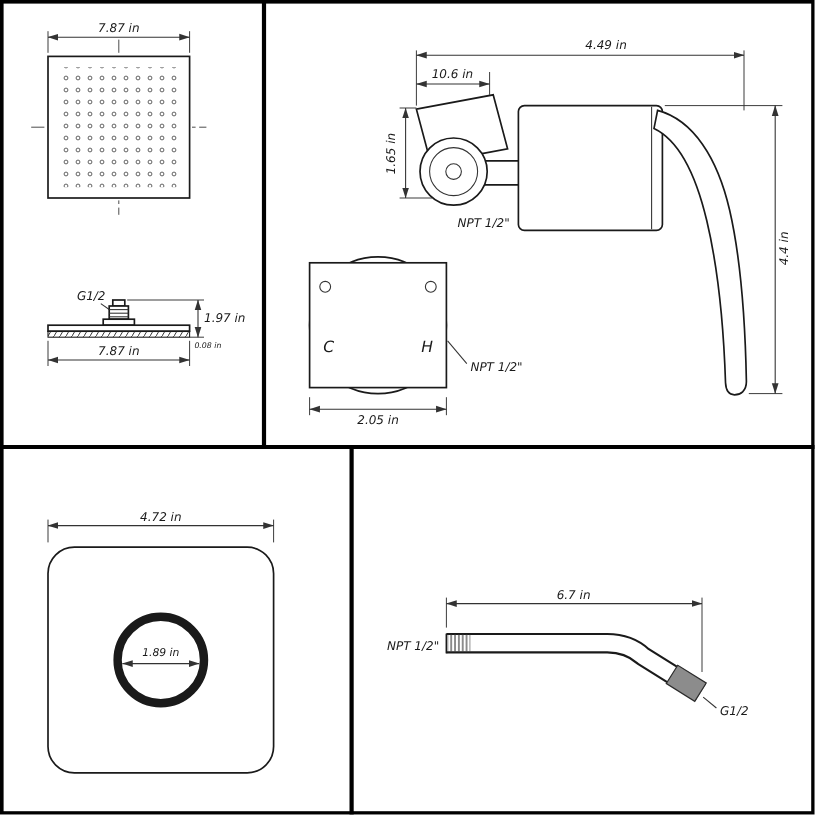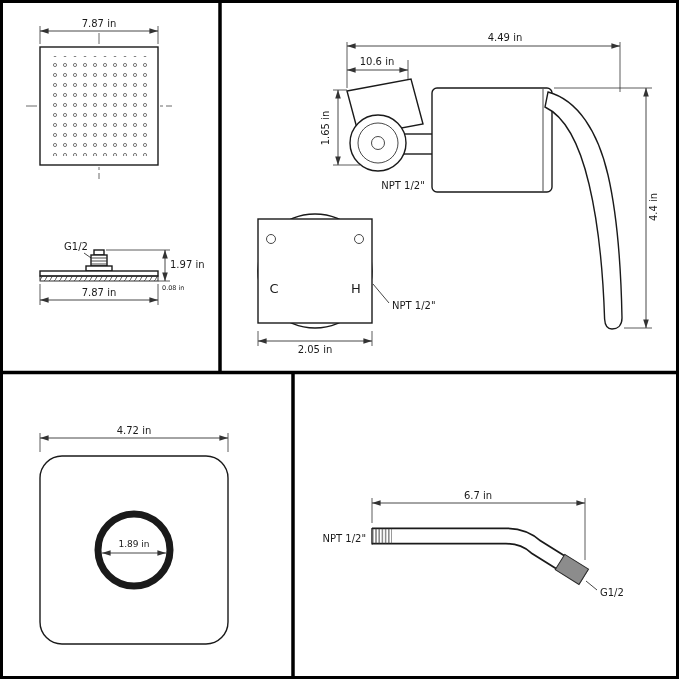--- a/index.html
+++ b/index.html
@@ -1,16 +1,16 @@
 <!DOCTYPE html>
 <html><head>
 <meta charset="utf-8">
 <style>
   html,body{margin:0;padding:0;background:#fff;}
-  .page{width:679px;height:679px;position:relative;background:#e5e5e5;}
+  .page{width:679px;height:679px;position:relative;background:#e5e5e5;font-style:italic;}
   svg{display:block;}
   .ln{fill:none;stroke:#1a1a1a;stroke-width:1.4;}
   .lnw{fill:#fff;stroke:#1a1a1a;stroke-width:1.4;}
   .thin{fill:none;stroke:#333;stroke-width:0.9;}
   .dim{stroke:#333;stroke-width:0.9;fill:none;}
   .ext{stroke:#333;stroke-width:0.8;fill:none;}
   .cl{stroke:#444;stroke-width:0.8;fill:none;stroke-dasharray:11 3 3 3;}
   .frame{fill:none;stroke:#000;stroke-width:3;}
   .divider{stroke:#000;stroke-width:3.5;}
   text{font-family:"DejaVu Sans", sans-serif;fill:#1a1a1a;}

